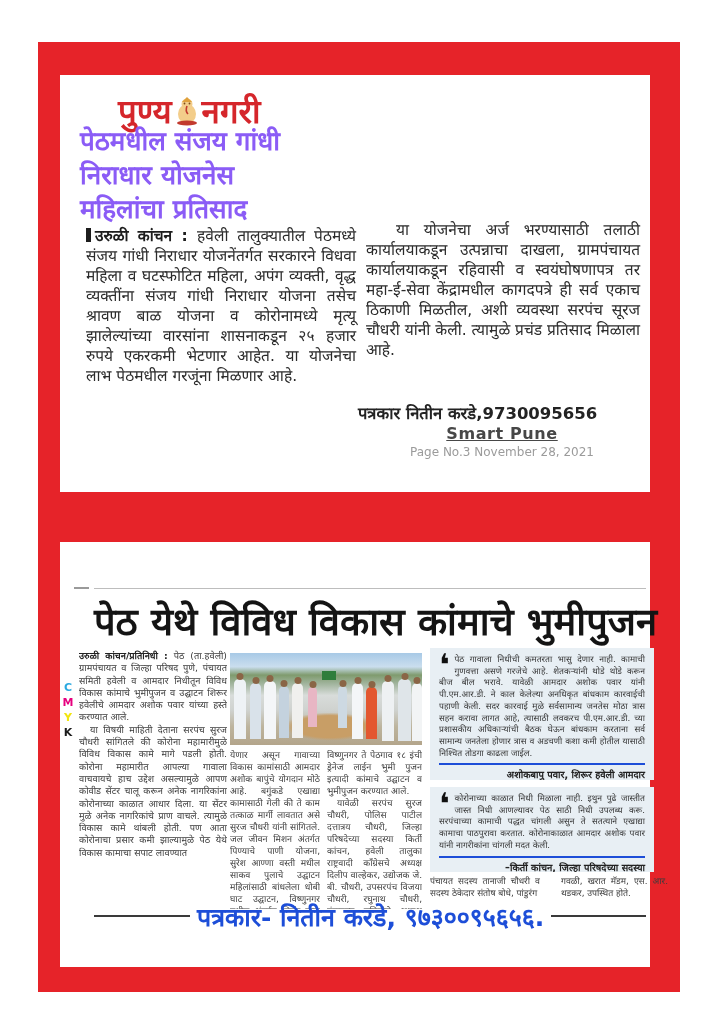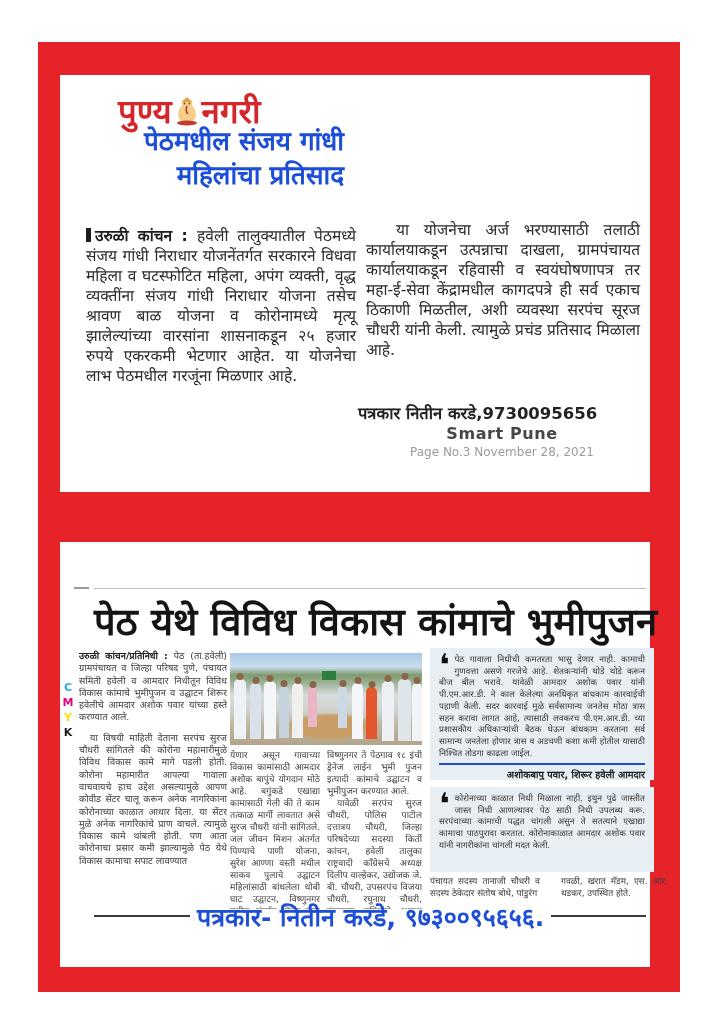--- a/index.html
+++ b/index.html
@@ -4,45 +4,45 @@
 <style>
   html,body{margin:0;padding:0;background:#ffffff;}
   .page{position:relative;width:724px;height:1024px;background:#fff;overflow:hidden;
         font-family:"DejaVu Sans",sans-serif;color:#2e2e2e;}
   
   .redbar{position:absolute;background:#e62329;}
   
   .logo{position:absolute;left:118px;top:88px;display:flex;align-items:center;gap:3px;
         font-weight:800;font-size:33px;color:#d5262b;letter-spacing:0;}
   .logo svg{display:block;}
-  .headline1{position:absolute;left:80px;top:124px;width:264px;text-align:right;
-             font-size:26px;line-height:34px;font-weight:700;color:#1d4ed8;}
+  .headline1{position:absolute;left:80px;top:124px;width:264px;text-align:left;
+             font-size:26px;line-height:34px;font-weight:700;color:#8b5cf6;}
   .bodycol{position:absolute;font-size:15.5px;line-height:20px;text-align:justify;color:#2b2b2b;}
   .col-left{left:86px;top:226px;width:270px;}
   .col-right{left:366px;top:220px;width:274px;text-indent:30px;}
   .leadmark{display:inline-block;width:5px;height:14px;background:#1d1d1d;margin-right:4px;
             vertical-align:baseline;transform:translateY(1px);}
   .leadbold{font-weight:700;color:#1d1d1d;}
   .byline1{position:absolute;left:358px;top:401px;width:288px;font-size:16.5px;font-weight:700;
            color:#232323;white-space:nowrap;}
   .brand{position:absolute;left:358px;top:424px;width:288px;text-align:center;
-         font-size:16px;font-weight:700;color:#474747;letter-spacing:.6px;}
+         font-size:16px;font-weight:700;color:#474747;letter-spacing:.6px;text-decoration:underline;}
   .pageinfo{position:absolute;left:358px;top:445px;width:288px;text-align:center;
             font-size:12px;color:#9b9b9b;}
   
   .ruledash{position:absolute;left:74px;top:587px;width:15px;height:2px;background:#9a9a9a;}
   .rule{position:absolute;left:94px;top:588px;width:552px;height:1px;background:#bdbdbd;}
   .headline2{position:absolute;left:94px;top:597px;width:552px;font-size:38px;line-height:50px;
              font-weight:800;color:#141414;white-space:nowrap;}
   .cmyk{position:absolute;left:60px;top:680px;width:16px;font-size:11px;font-weight:700;
         line-height:15px;text-align:center;}
   .cmyk .c{color:#2aa9e0;} .cmyk .m{color:#e6007e;} .cmyk .y{color:#f2e50f;} .cmyk .k{color:#1a1a1a;}
   .smallcol{position:absolute;font-size:9.3px;line-height:12.3px;text-align:justify;color:#3c3c3c;}
   .bcol1{left:79px;top:650px;width:148px;max-height:258px;overflow:hidden;}
-  .bcol1 .p2{text-indent:11px;margin-top:8px;}
+  .bcol1 .p2{text-indent:11px;margin-top:0;}
   .bcol2{left:230px;top:749px;width:90px;font-size:9px;line-height:12px;max-height:160px;overflow:hidden;}
   .bcol3{left:327px;top:749px;width:95px;font-size:9px;line-height:12px;max-height:160px;overflow:hidden;}
   .bcol3 .p2{text-indent:10px;}
   .dateline2{font-weight:700;color:#222;}
   .photo{position:absolute;left:230px;top:653px;width:192px;height:92px;overflow:hidden;
          background:
            radial-gradient(ellipse 64px 20px at 52% 80%, #c89e66 0%, #c89e66 55%, rgba(200,158,102,0) 70%),
            linear-gradient(180deg,#a8c9e6 0%,#cadeee 15%,#7f9b6e 24%,#9fb39b 33%,#d8dcda 46%,#cfd2cf 62%,#bdb49d 80%,#b3a58b 100%);}
   .person{position:absolute;border-radius:5px 5px 0 0;}
   .person::before{content:"";position:absolute;top:-6px;left:50%;transform:translateX(-50%);
@@ -89,20 +89,21 @@
           <ellipse cx="12" cy="27" rx="10" ry="2.5" fill="#c23a2e"></ellipse>
           <circle cx="9.5" cy="7.5" r="0.9" fill="#7a4a17"></circle>
           <circle cx="14.5" cy="7.5" r="0.9" fill="#7a4a17"></circle>
         </svg>
       </span>
       <span>नगरी</span>
     </div>
 
     <div class="headline1">
       <div>पेठमधील संजय गांधी</div>
+      <div>निराधार योजनेस</div>
       <div>महिलांचा प्रतिसाद</div>
     </div>
 
     <div class="bodycol col-left">
       <span class="leadmark"></span><span class="leadbold">उरुळी कांचन</span><span class="leadbold"> : </span><span>हवेली तालुक्यातील पेठमध्ये संजय गांधी निराधार योजनेंतर्गत सरकारने विधवा महिला व घटस्फोटित महिला, अपंग व्यक्ती, वृद्ध व्यक्तींना संजय गांधी निराधार योजना तसेच श्रावण बाळ योजना व कोरोनामध्ये मृत्यू झालेल्यांच्या वारसांना शासनाकडून २५ हजार रुपये एकरकमी भेटणार आहेत. या योजनेचा लाभ पेठमधील गरजूंना मिळणार आहे.</span>
     </div>
 
     <div class="bodycol col-right">
       <span>या योजनेचा अर्ज भरण्यासाठी तलाठी कार्यालयाकडून उत्पन्नाचा दाखला, ग्रामपंचायत कार्यालयाकडून रहिवासी व स्वयंघोषणापत्र तर महा-ई-सेवा केंद्रामधील कागदपत्रे ही सर्व एकाच ठिकाणी मिळतील, अशी व्यवस्था सरपंच सूरज चौधरी यांनी केली. त्यामुळे प्रचंड प्रतिसाद मिळाला आहे.</span>
     </div>
@@ -158,20 +159,21 @@
       <div class="qtext">
         <span class="qglyph">❛</span><span>पेठ गावाला निधीची कमतरता भासु देणार नाही. कामाची गुणवत्ता असणे गरजेचे आहे. शेतकऱ्यांनी थोडे थोडे करून बीज बील भरावे. यावेळी आमदार अशोक पवार यांनी पी.एम.आर.डी. ने काल केलेल्या अनधिकृत बांधकाम कारवाईची पहाणी केली. सदर कारवाई मुळे सर्वसामान्य जनतेस मोठा त्रास सहन करावा लागत आहे, त्यासाठी लवकरच पी.एम.आर.डी. च्या प्रशासकीय अधिकाऱ्यांची बैठक घेऊन बांधकाम करताना सर्व सामान्य जनतेला होणार त्रास व अडचणी कशा कमी होतील यासाठी निश्चित तोडगा काढला जाईल.</span>
       </div>
       <div class="qattr">अशोकबापु पवार, शिरूर हवेली आमदार</div>
     </div>
 
     <div class="qwrap qbox2">
       <div class="qtext">
         <span class="qglyph">❛</span><span>कोरोनाच्या काळात निधी मिळाला नाही. इथुन पुढे जास्तीत जास्त निधी आणल्यावर पेठ साठी निधी उपलब्ध करू. सरपंचाच्या कामाची पद्धत चांगली असुन ते सतत्याने एखाद्या कामाचा पाठपुरावा करतात. कोरोनाकाळात आमदार अशोक पवार यांनी नागरीकांना चांगली मदत केली.</span>
       </div>
+      <div class="qattr">–किर्ती कांचन, जिल्हा परिषदेच्या सदस्या</div>
     </div>
 
     <div class="fcol fcolA">पंचायत सदस्य तानाजी चौधरी व सदस्य ठेकेदार संतोष बोधे, पांडुरंग</div>
     <div class="fcol fcolB">गवळी, खरात मॅडम, एस. आर. थडकर, उपस्थित होते.</div>
 
     <div class="reporter-row">
       <div class="line-l"></div>
       <div class="reporter">पत्रकार- नितीन करडे, ९७३००९५६५६.</div>
       <div class="line-r"></div>
     </div>

